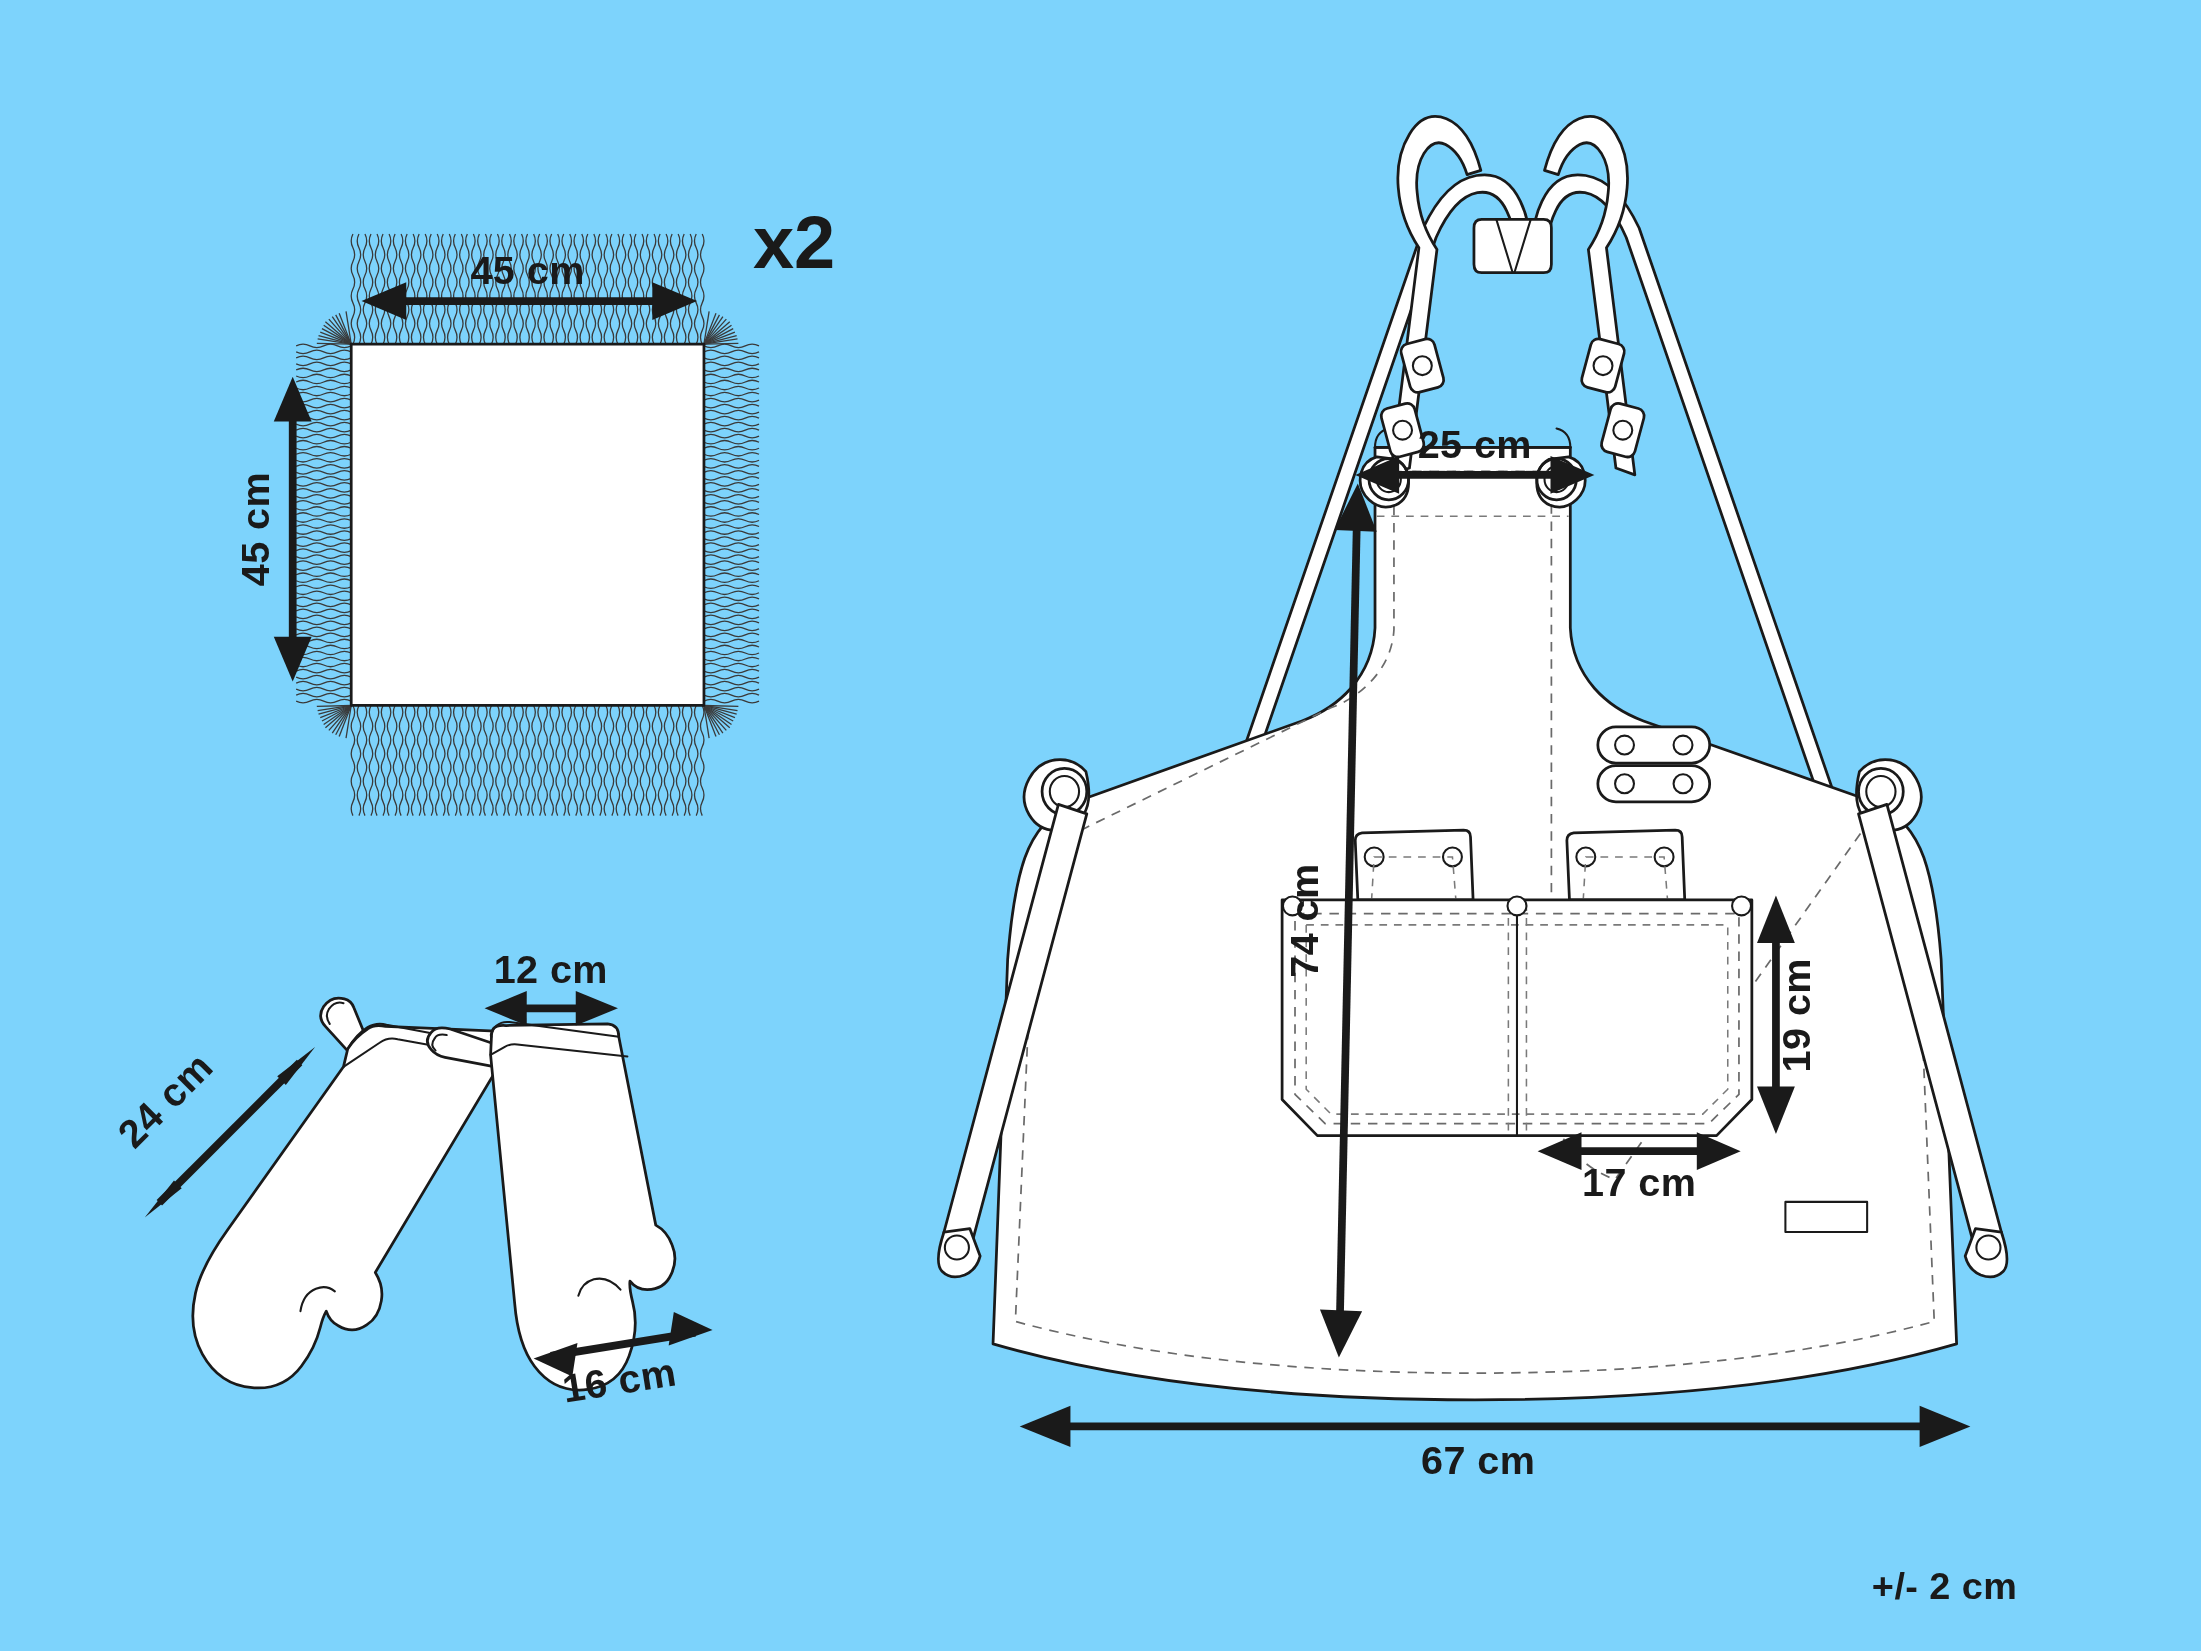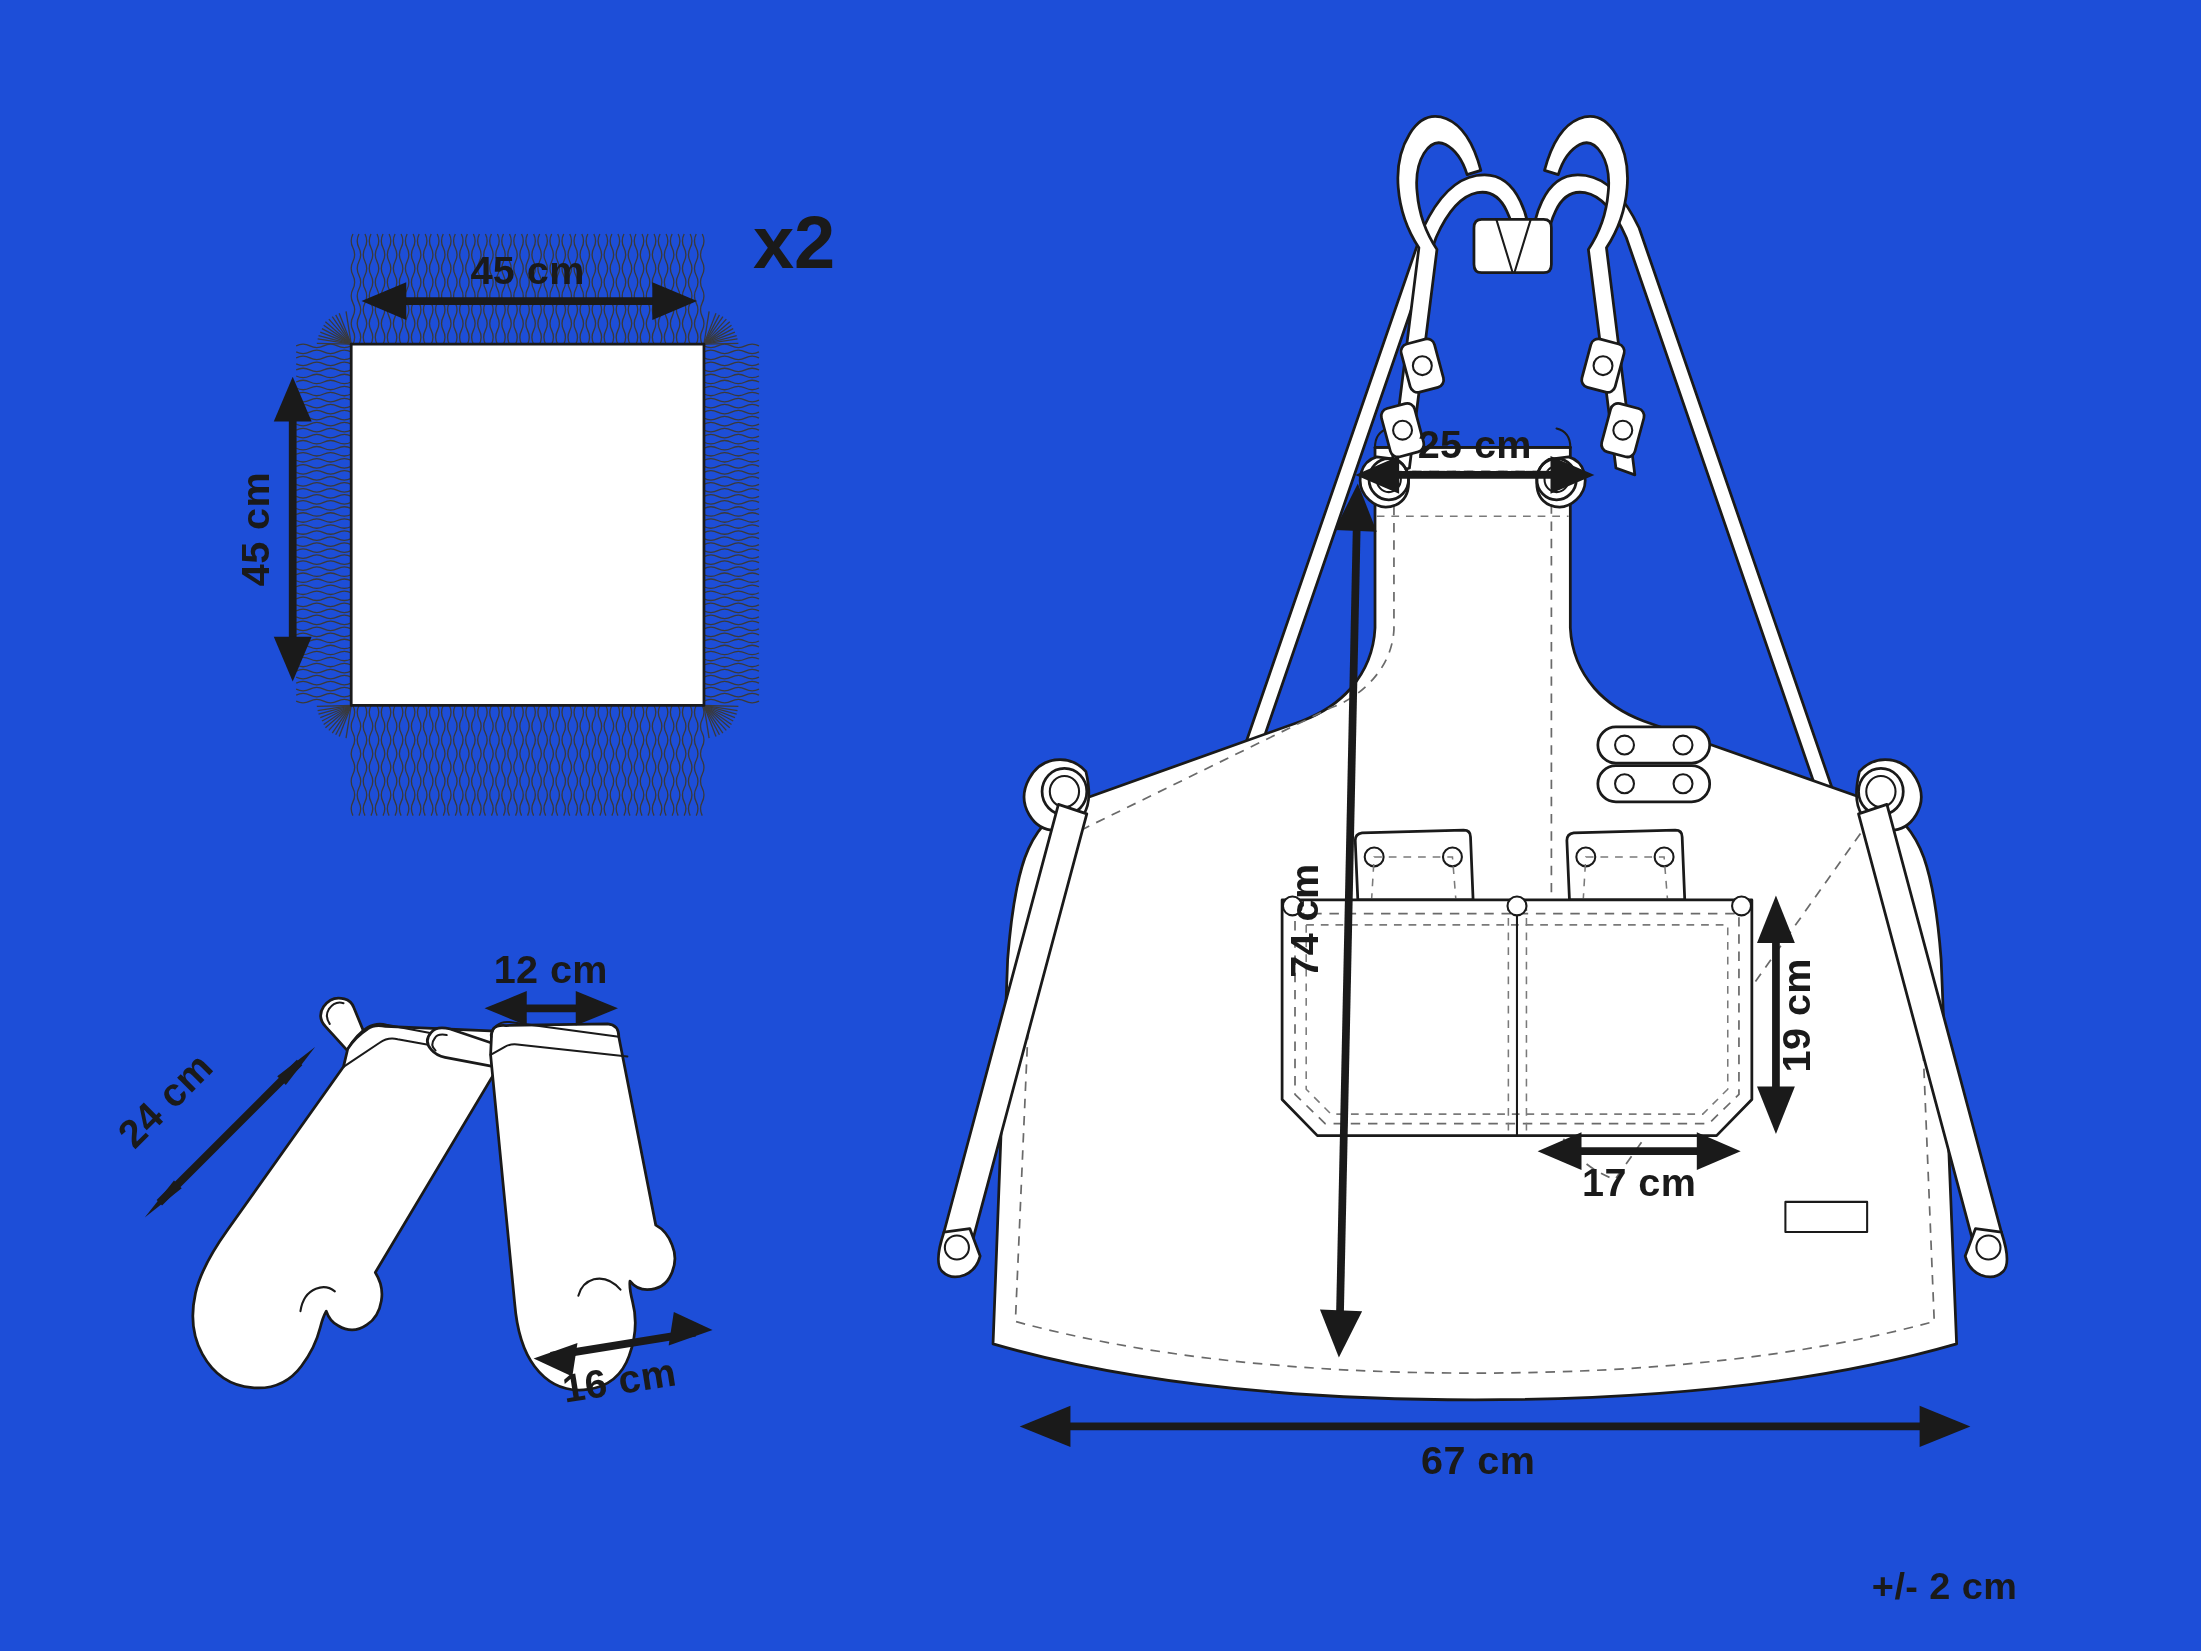--- a/index.html
+++ b/index.html
@@ -7,21 +7,21 @@
     padding: 0;
     background: #ffffff;
   }
   body {
     font-family: "Liberation Sans", sans-serif;
   }
   #sheet {
     position: relative;
     width: 2202px;
     height: 1651px;
-    background: #1d4ed8;
+    background: #7dd3fc;
     overflow: hidden;
   }
   #sheet svg {
     position: absolute;
     top: 0;
     left: 0;
     width: 2202px;
     height: 1651px;
   }
   text {

